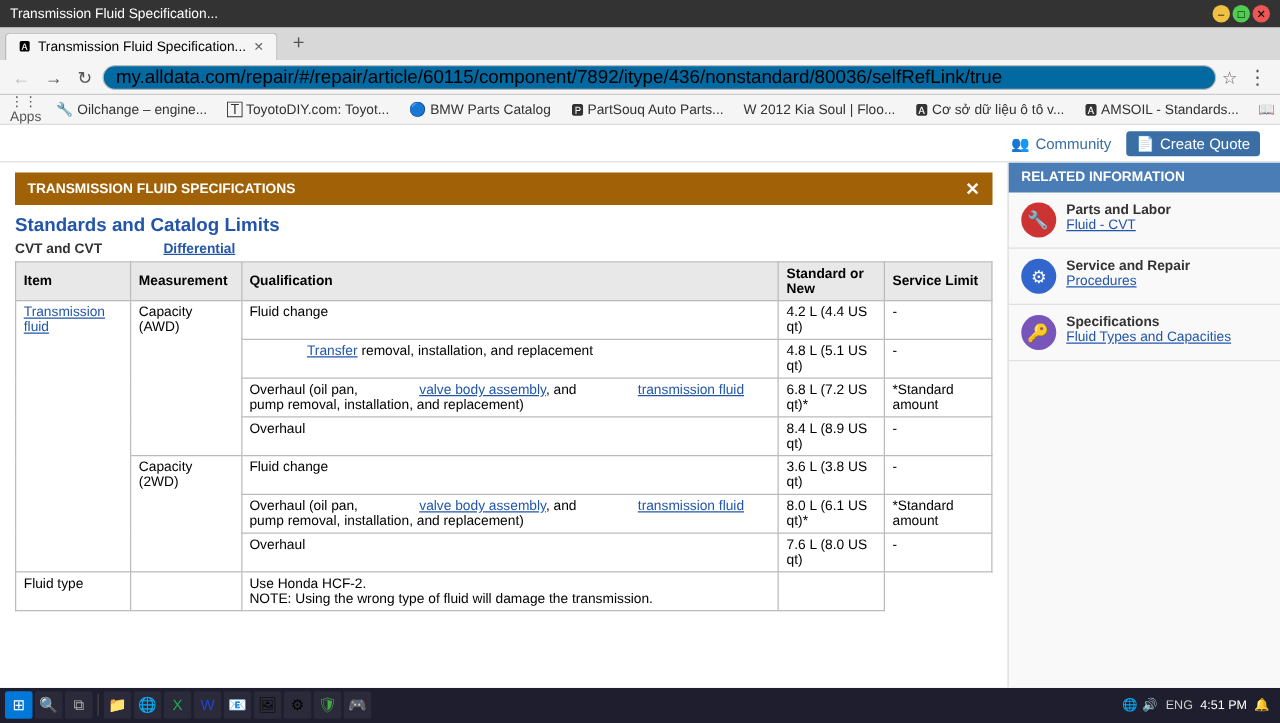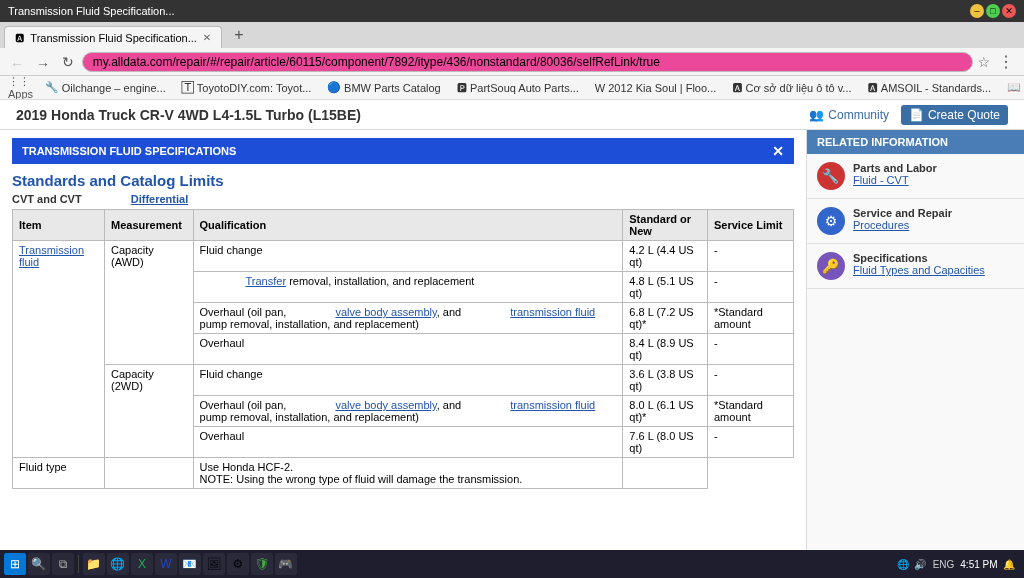--- a/index.html
+++ b/index.html
@@ -37,21 +37,21 @@
       border-bottom: 1px solid #ccc;
     }
     .nav-btn {
       background: none; border: none; cursor: pointer;
       font-size: 14px; color: #555; padding: 2px 4px;
       display: flex; align-items: center;
     }
     .nav-btn:disabled { color: #bbb; }
     .address-input {
       flex: 1; height: 20px; border: 1px solid #bbb; border-radius: 10px;
-      padding: 0 10px; font-size: 12px; background: #ec4899;
+      padding: 0 10px; font-size: 15px; background: #0369a1;
     }
     .star-btn { font-size: 14px; color: #666; cursor: pointer; background: none; border: none; }
 
     
     .bookmarks-bar {
       background: #f5f5f5;
       height: 24px;
       display: flex;
       align-items: center;
       padding: 0 8px;
@@ -102,21 +102,21 @@
     }
     .sidebar {
       width: 218px;
       background: #f9f9f9;
       border-left: 1px solid #ddd;
       padding: 0;
     }
 
     
     .section-header {
-      background: #1d4ed8;
+      background: #a16207;
       color: white;
       font-size: 11px;
       font-weight: bold;
       padding: 5px 10px;
       display: flex;
       justify-content: space-between;
       align-items: center;
     }
     .section-close {
       cursor: pointer; font-size: 14px; color: white;
@@ -303,21 +303,20 @@
     <span>AMSOIL - Standards...</span>
   </div>
   <div class="bookmark-item">
     <span>📖</span>
     <span>Owner's Manuals</span>
   </div>
 
 </div>
 
 <div class="page-title-bar">
-  <span>2019 Honda Truck CR-V 4WD L4-1.5L Turbo (L15BE)</span>
   <div class="toolbar-right">
     <button class="toolbar-btn">
       <span>👥</span>
       <span>Community</span>
     </button>
     <button class="toolbar-btn" style="background:#3a6ea5;color:white;padding:3px 8px;border-radius:3px;">
       <span>📄</span>
       <span>Create Quote</span>
     </button>
   </div>

